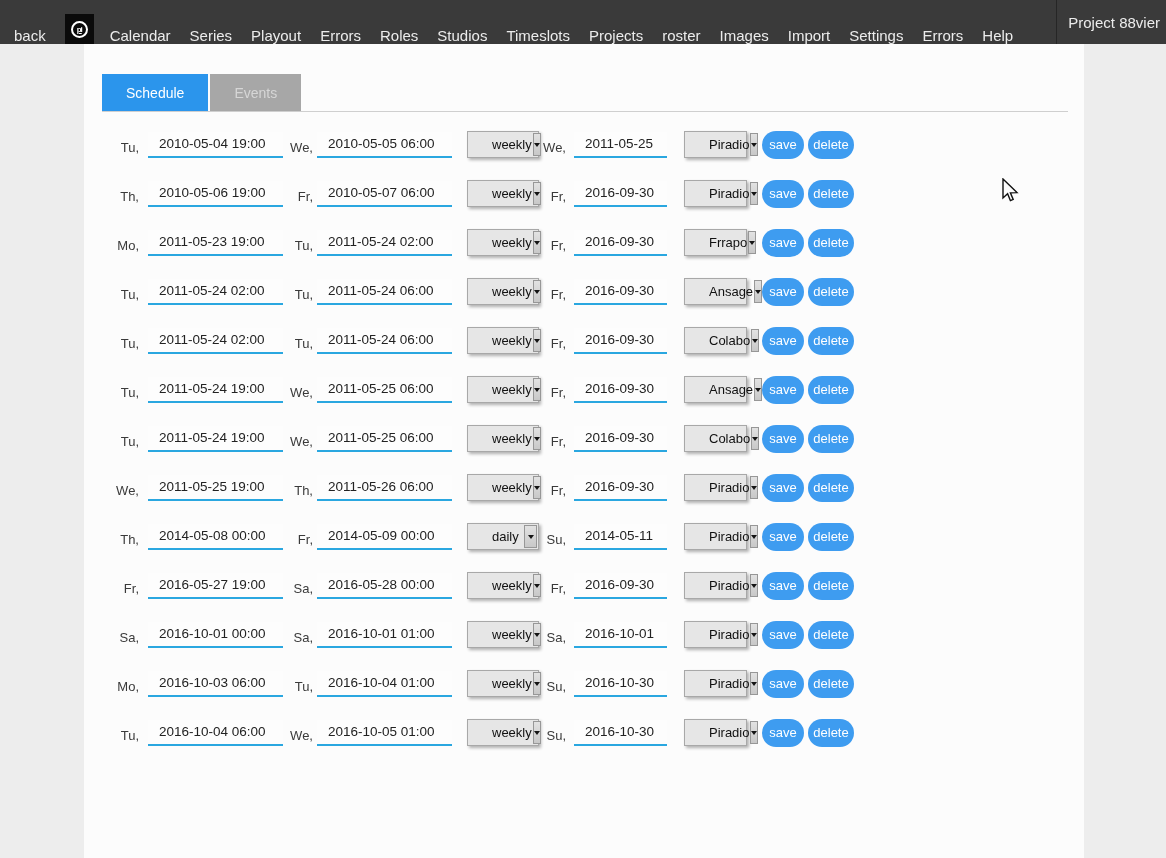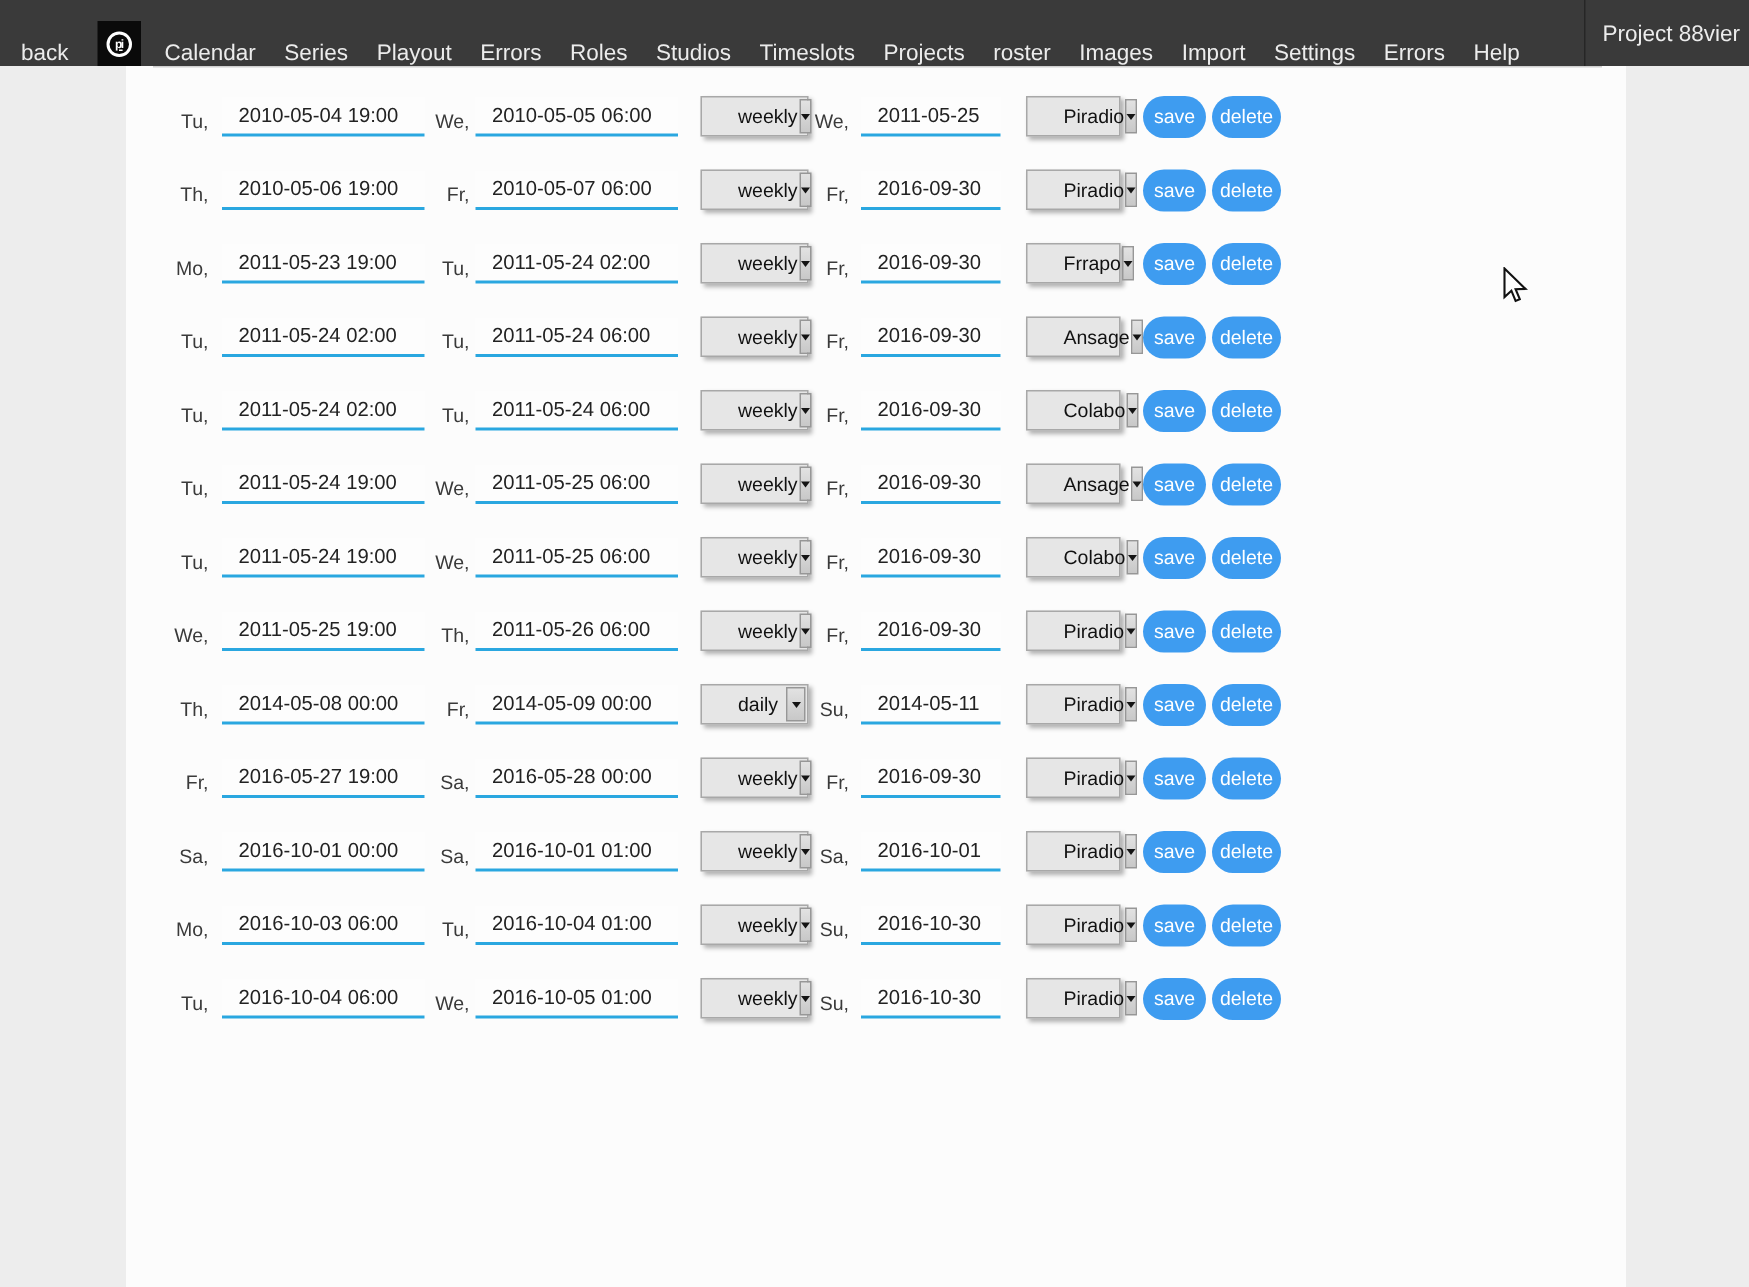--- a/index.html
+++ b/index.html
@@ -164,20 +164,24 @@
     <div class="nav-sel">
       <span class="nav-sel-label">Project 88vier</span>
 
     </div>
 
   </div>
 </div>
 
 <div class="panel">
 
+  <div class="tabs">
+    <button class="tab active">Schedule</button>
+    <button class="tab inactive">Events</button>
+  </div>
   <div class="tab-divider"></div>
 
 
   <div class="rows" id="rows">
   <div class="row">
     <span class="day c-day1">Tu,</span>
     <input class="in c-in1" type="text" value="2010-05-04 19:00" style="">
     <span class="day c-day2">We,</span>
     <input class="in c-in2" type="text" value="2010-05-05 06:00" style="">
     <span class="sel c-sel1">

